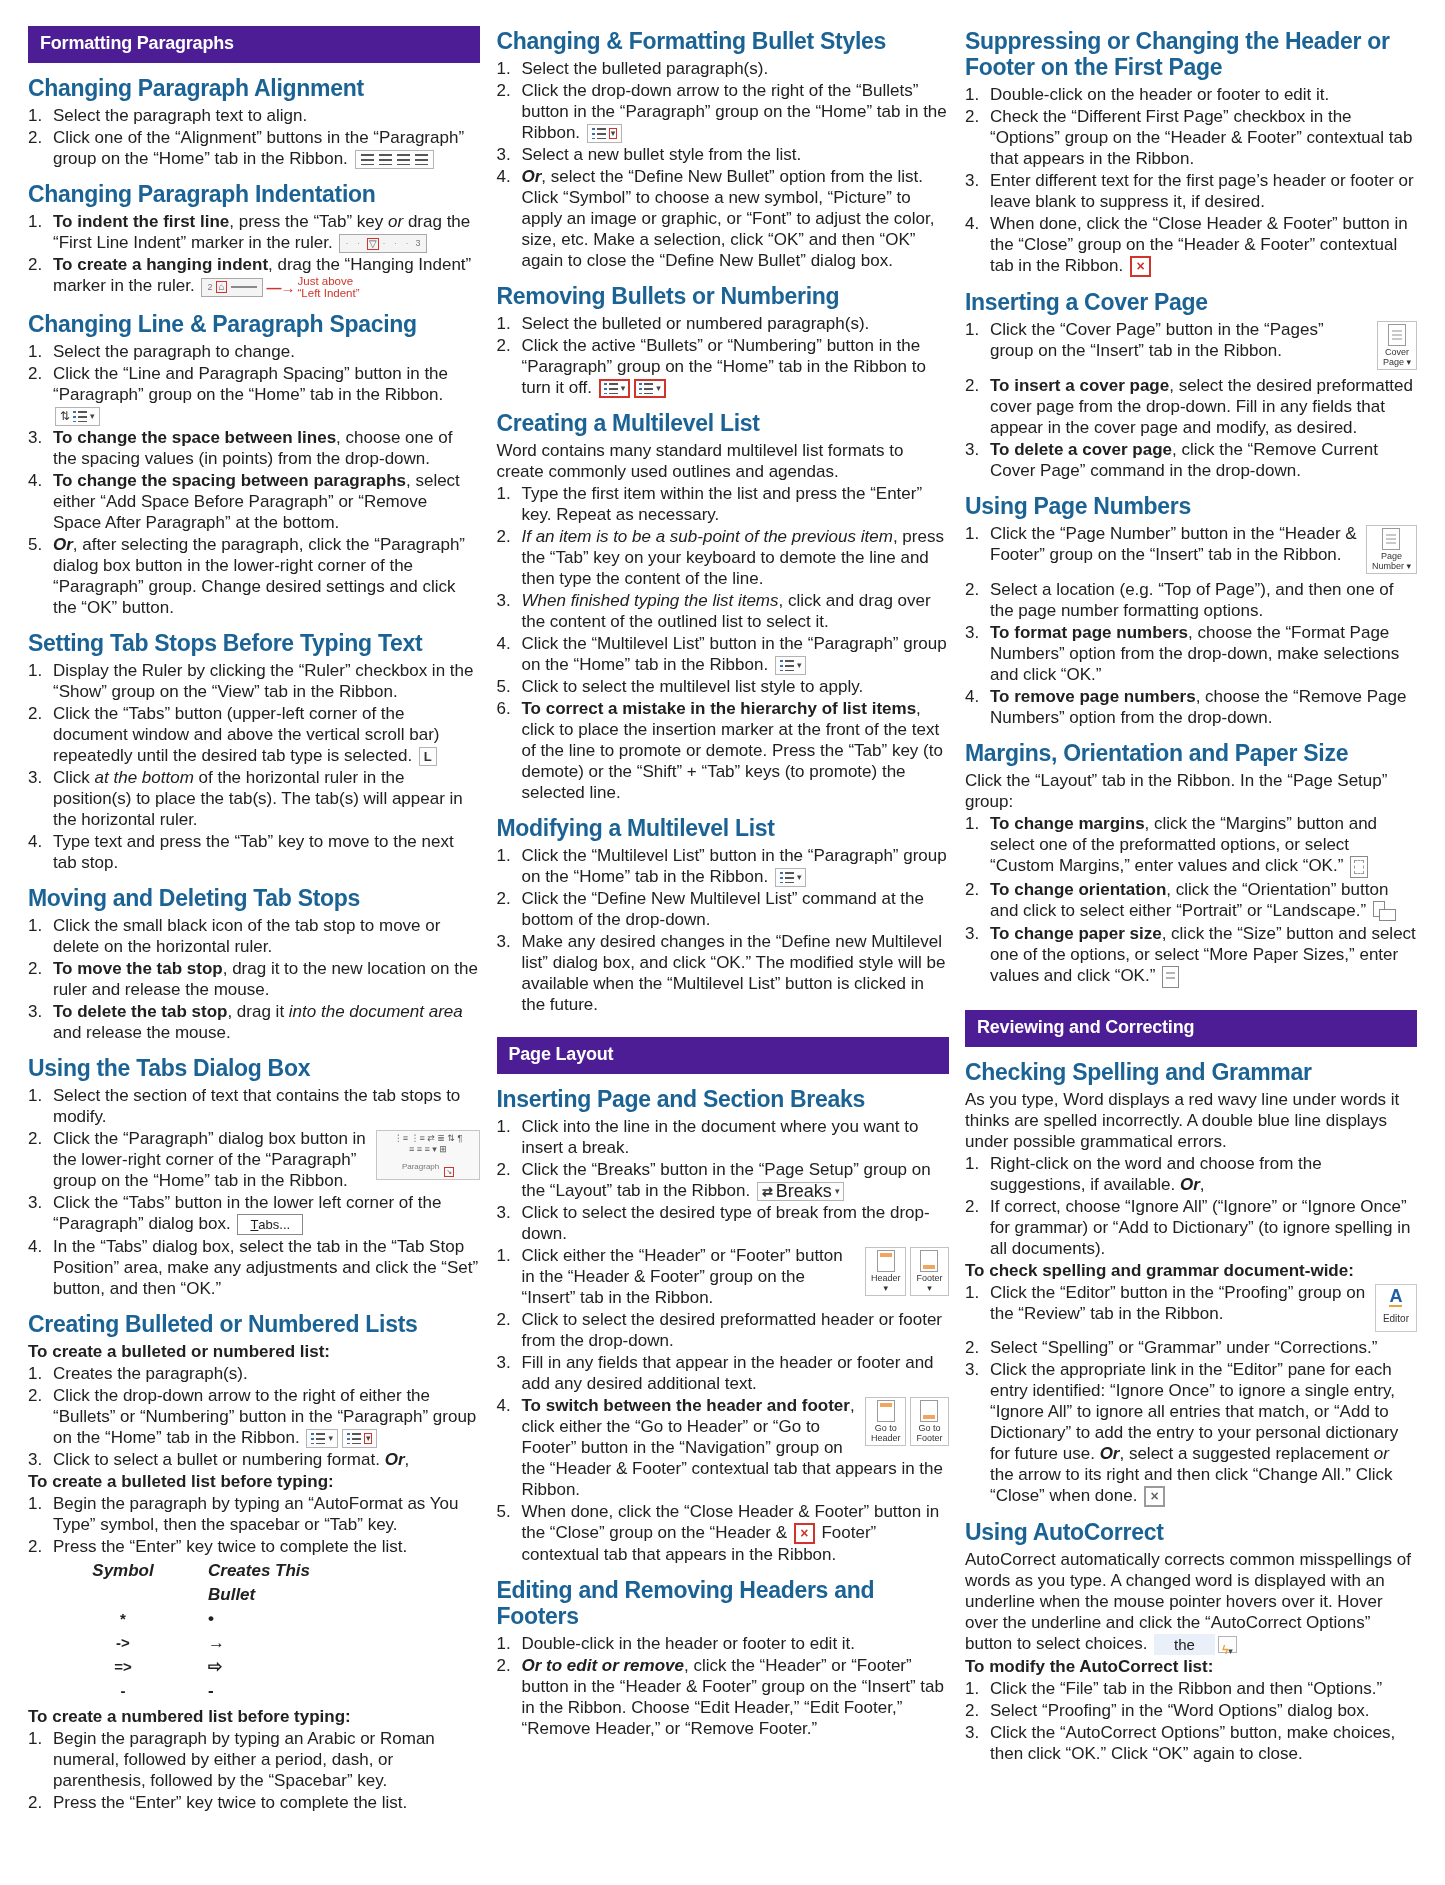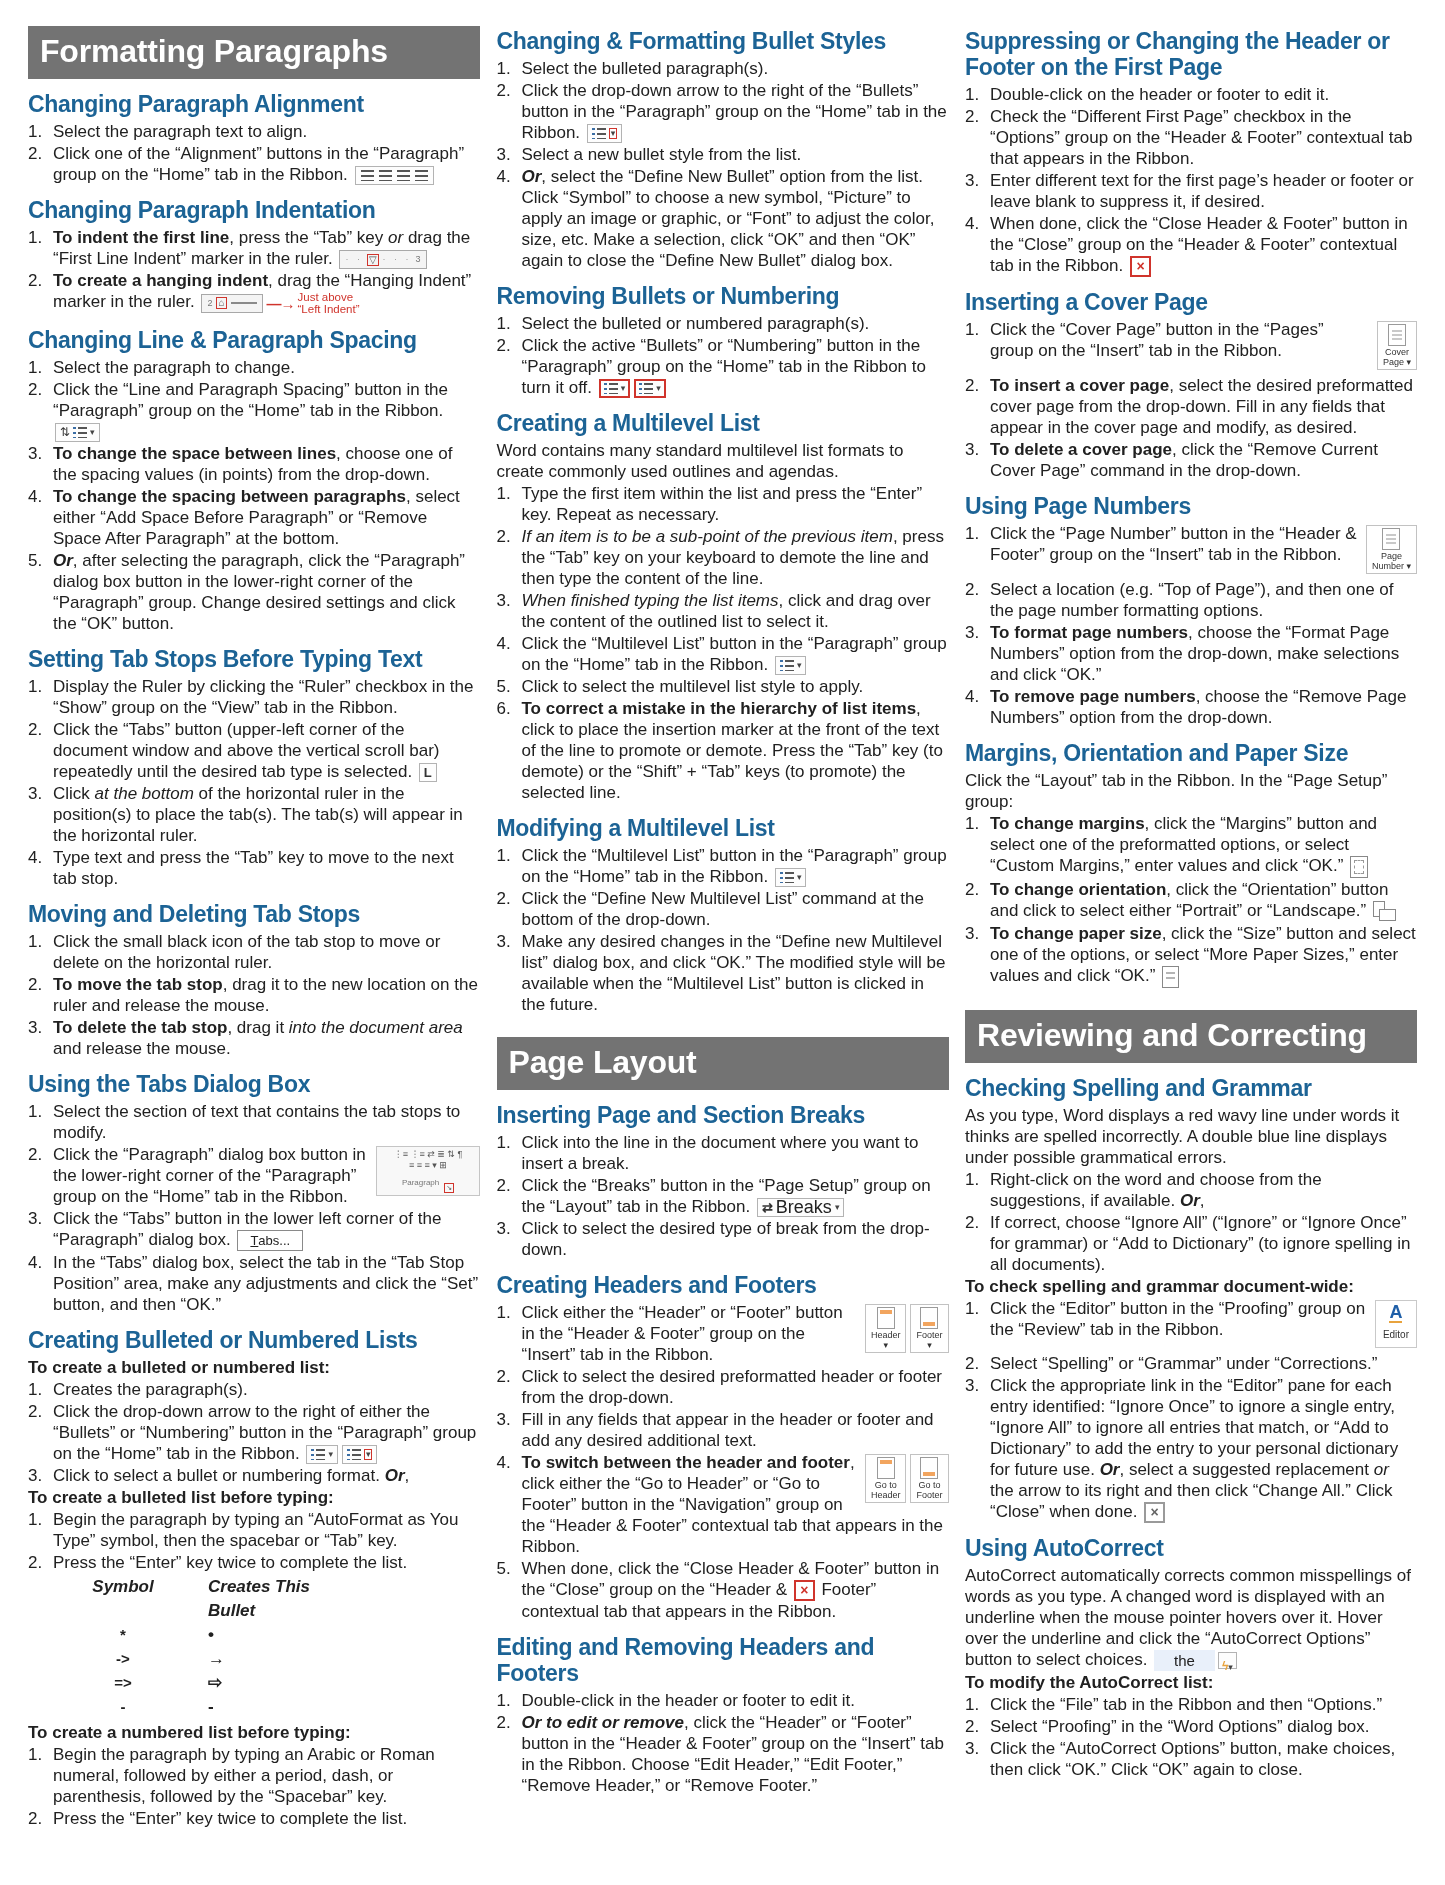--- a/index.html
+++ b/index.html
@@ -4,21 +4,21 @@
 <style>
   html,body{margin:0;padding:0;background:#e8e8e8;}
   .page{
     position:relative;width:1445px;height:1885px;background:#ffffff;
     font-family:"Liberation Sans",sans-serif;color:#212121;
     display:flex;justify-content:space-between;align-items:flex-start;
     padding:26px 28px 16px 28px;box-sizing:border-box;overflow:hidden;
   }
   .col{width:452px;flex:0 0 452px;}
   .banner{
-    background:#737373;color:#fff;font-size:32px;font-weight:700;
+    background:#4c1d95;color:#fff;font-size:18px;font-weight:700;
     padding:7px 12px 9px 12px;margin:22px 0 10px 0;letter-spacing:-0.2px;
   }
   .col .banner:first-child{margin-top:0;}
   h2.sec{
     color:#1C6395;font-size:23px;line-height:26px;font-weight:700;
     margin:12px 0 4px 0;letter-spacing:-0.3px;
   }
   .col > h2.sec:first-child{margin-top:2px;}
   .item{display:flex;margin:0 0 1px 0;font-size:17px;line-height:21px;}
   .item .n{flex:0 0 25px;}
@@ -363,21 +363,20 @@
         <span class="t">Click the “Breaks” button in the “Page Setup” group on the “Layout” tab in the Ribbon. <span class="ic chip">
             <span class="g">⇄</span>
             <span class="clbl">Breaks</span>
             <span class="chev">▾</span>
           </span></span>
       </div>
       <div class="item">
         <span class="n">3.</span>
         <span class="t">Click to select the desired type of break from the drop-down.</span>
       </div>
-      <h2 class="sec">Creating Headers and Footers</h2>
       <div class="item">
         <span class="n">1.</span>
         <span class="t"><span class="ic pair fr">
             <span class="pgbtn boxed">
               <span class="pg band-top"></span>
               <span class="plbl">Header<br>▾</span>
             </span>
             <span class="pgbtn boxed">
               <span class="pg band-bottom"></span>
               <span class="plbl">Footer<br>▾</span>

